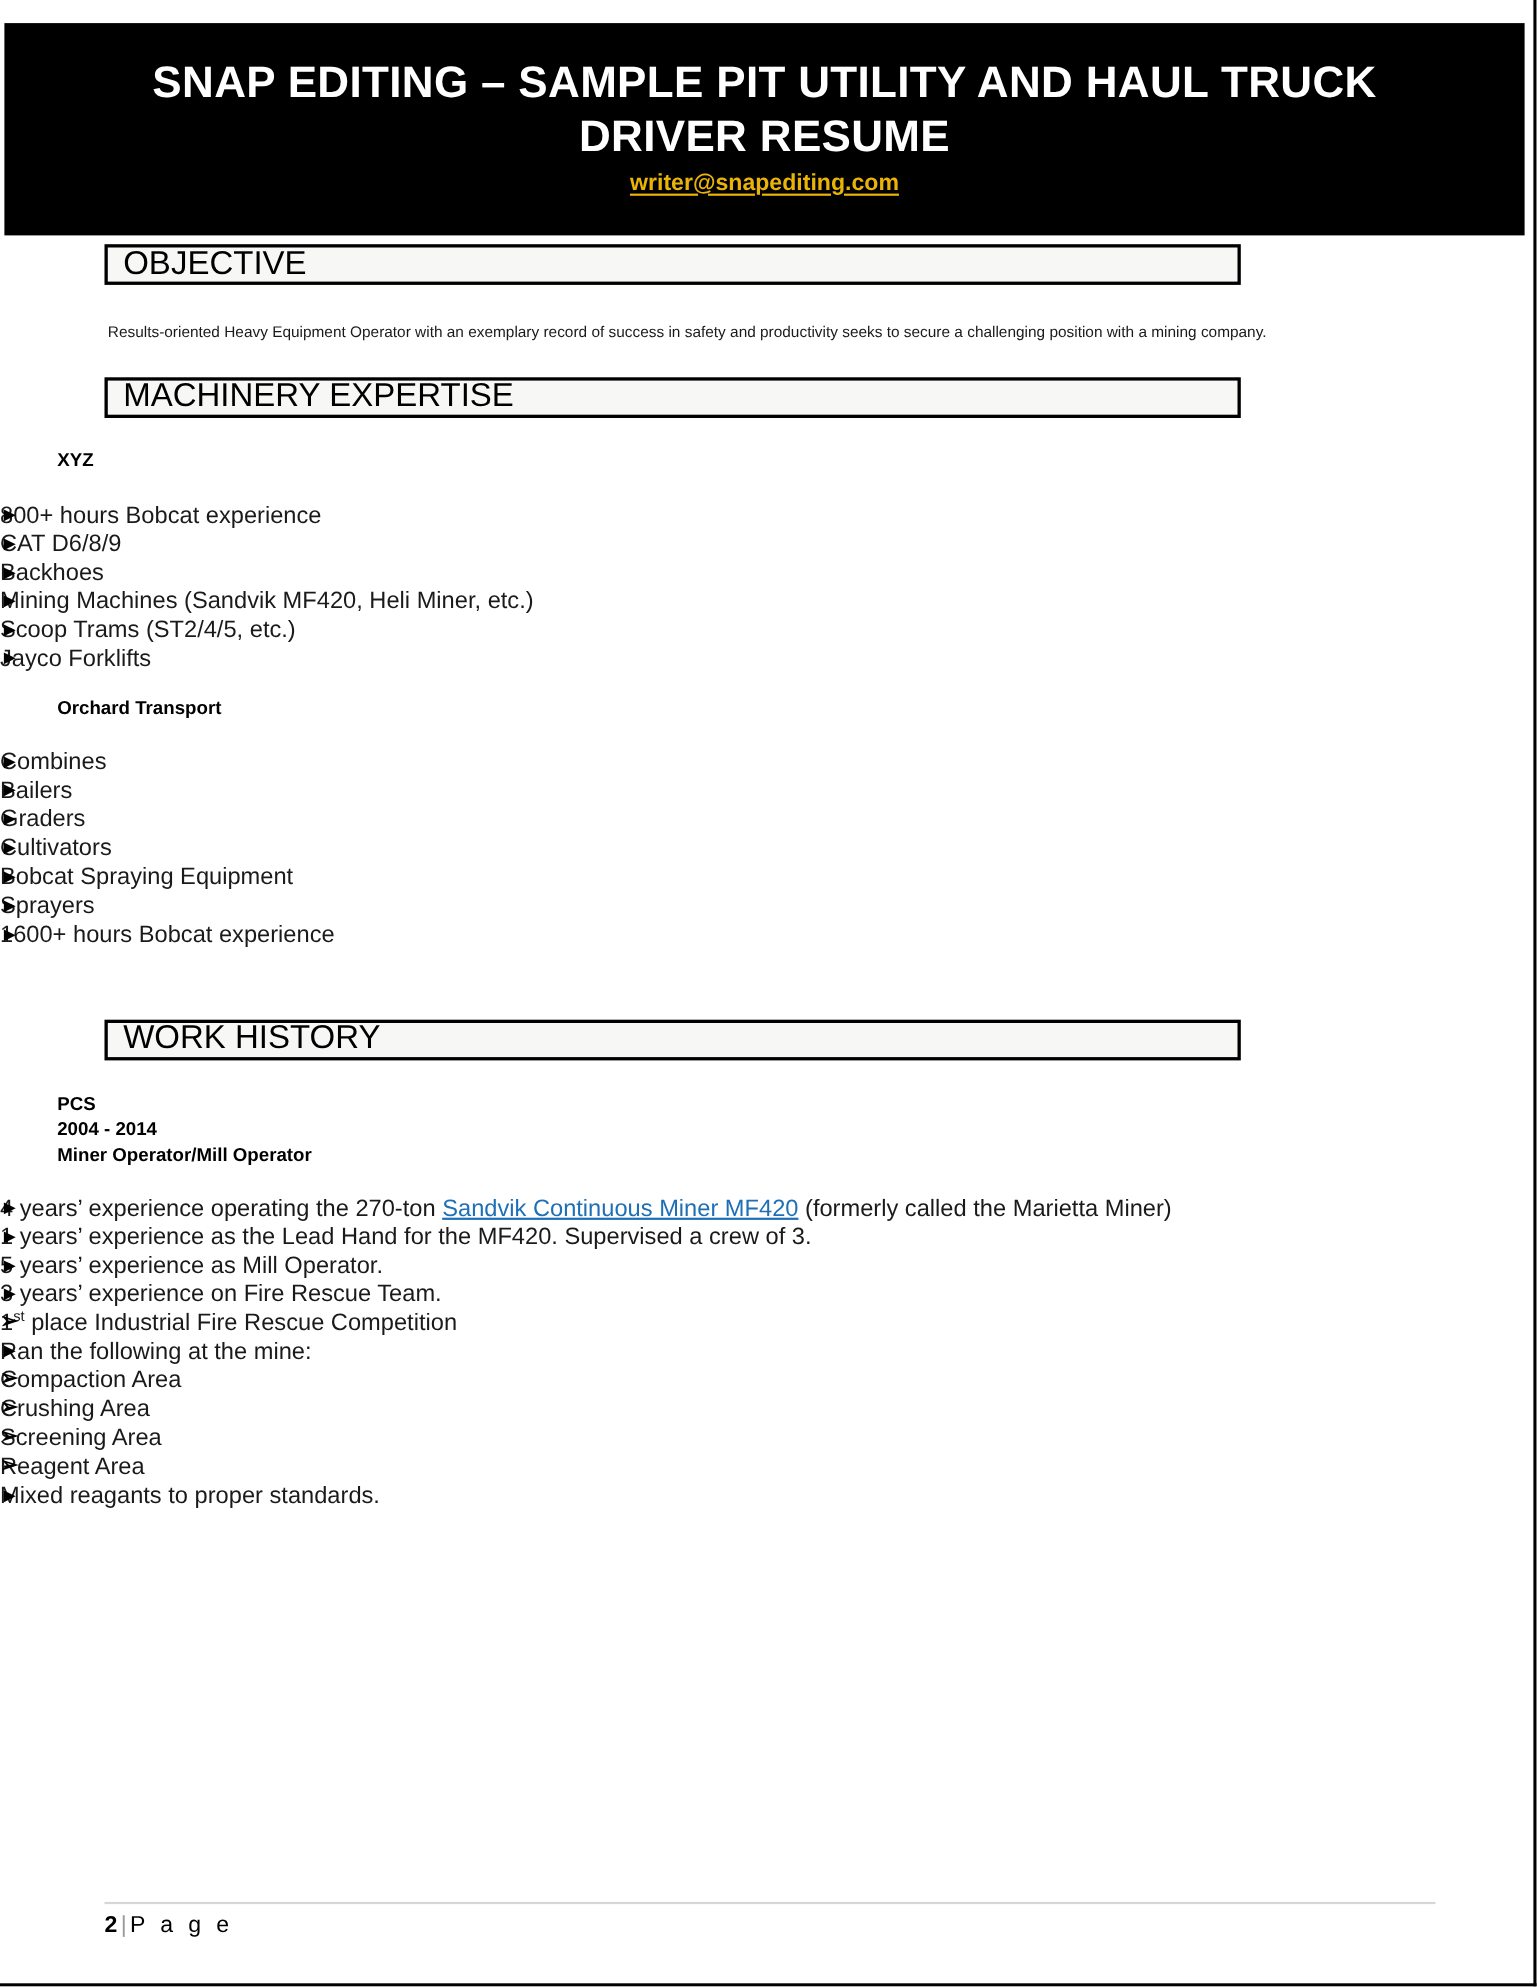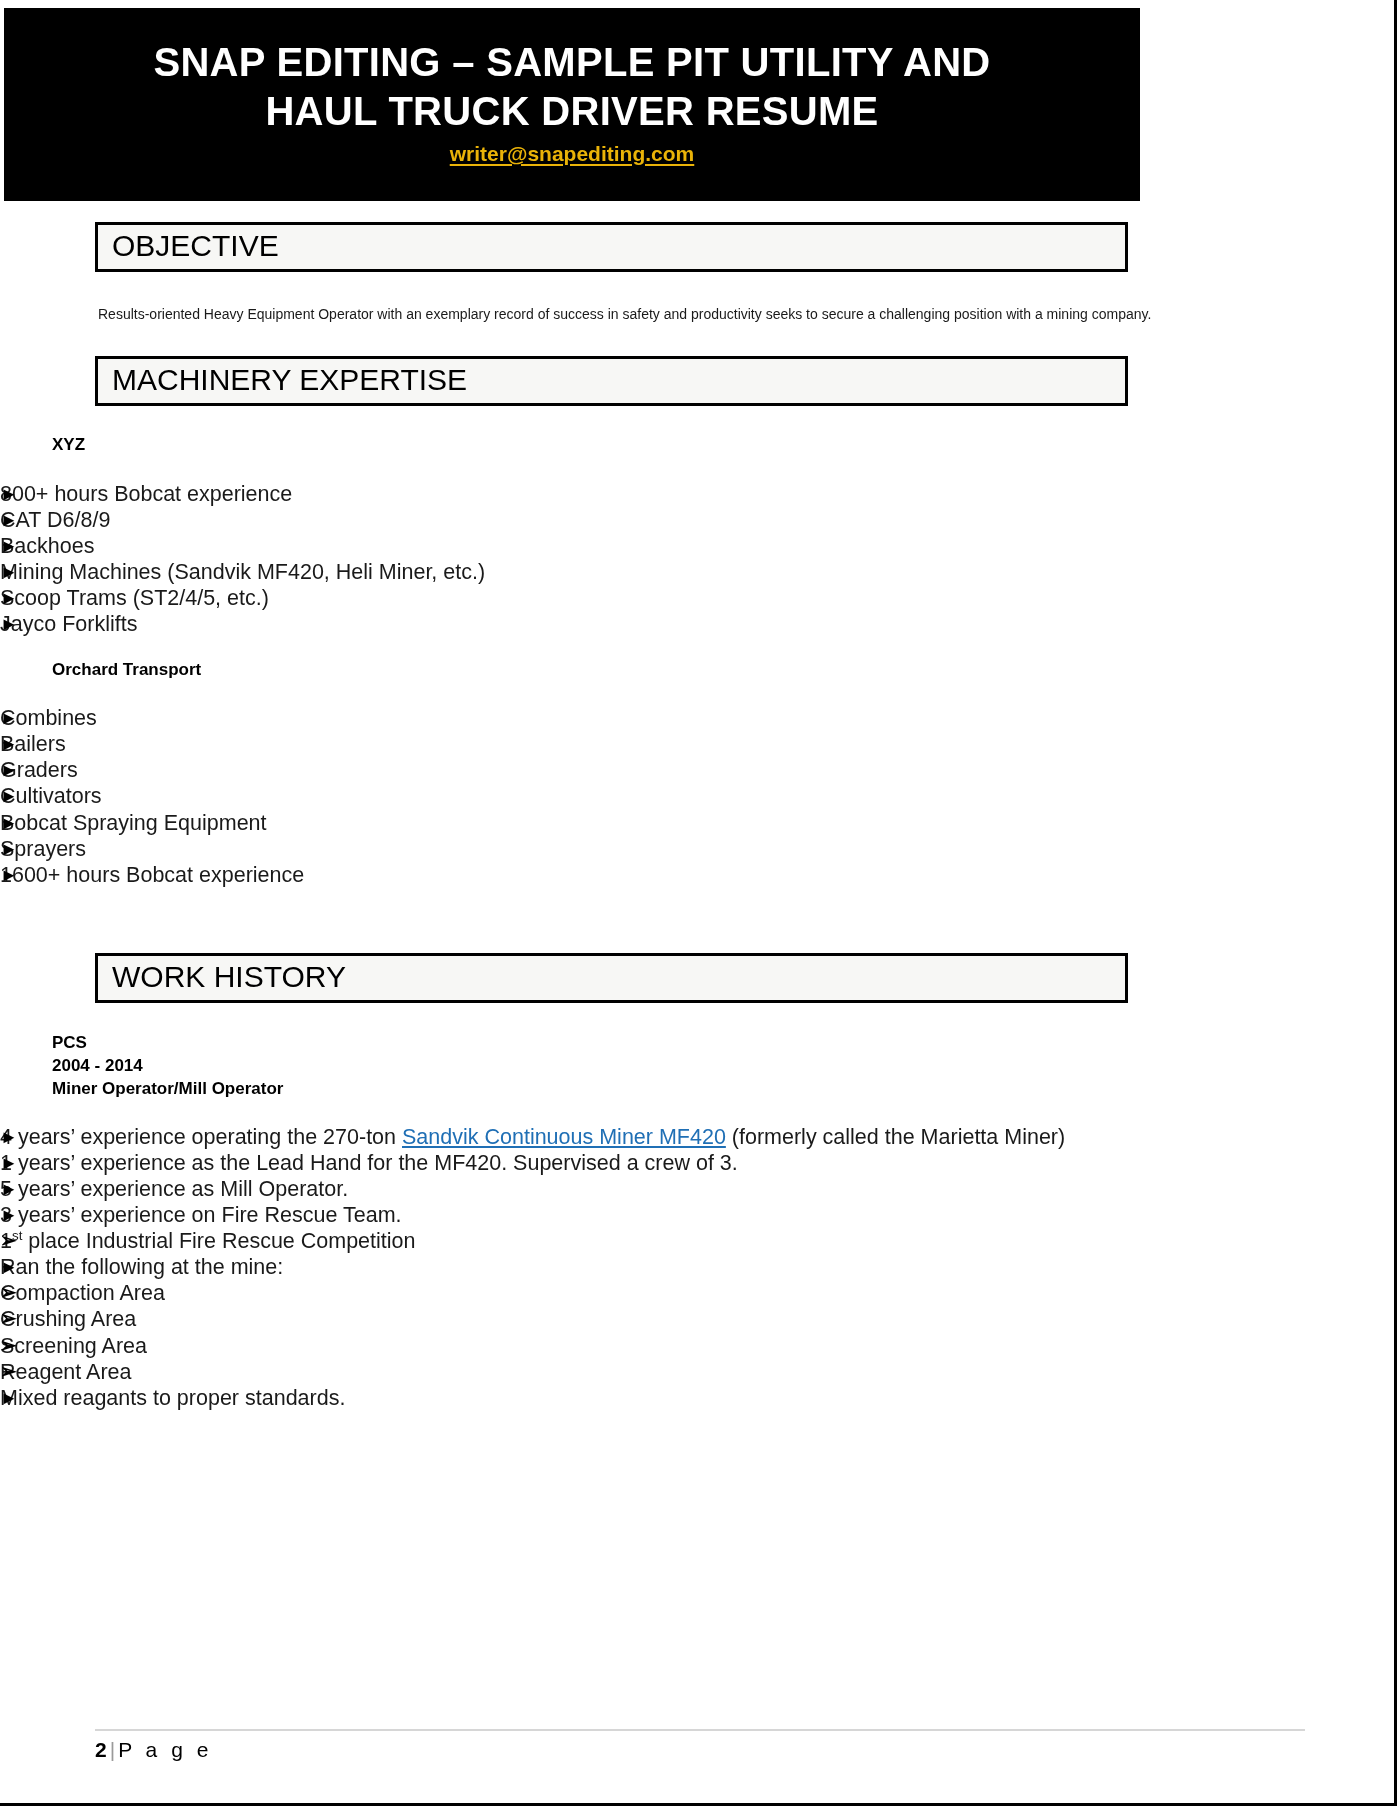--- a/index.html
+++ b/index.html
@@ -19,22 +19,22 @@
     box-sizing: border-box;
     border-right: 3px solid #000000;
     border-bottom: 3px solid #000000;
     overflow: hidden;
   }
 
   
   .header-band {
     position: absolute;
     left: 4px;
-    top: 8px;
-    width: 1136px;
+    top: 21px;
+    width: 1382px;
     height: 193px;
     background: #000000;
     color: #ffffff;
     text-align: center;
     box-sizing: border-box;
     padding-top: 30px;
   }
   .header-title {
     font-size: 40px;
     font-weight: bold;
@@ -62,21 +62,21 @@
     width: 1397px;
   }
 
   .section-bar {
     margin: 0 auto;
     width: 1033px;
     margin-left: 95px;
     border: 3px solid #000000;
     background: #f7f7f5;
     box-sizing: border-box;
-    height: 50px;
+    height: 37px;
     display: flex;
     align-items: center;
     padding-left: 14px;
   }
   .section-bar-title {
     font-size: 30px;
     font-weight: normal;
     color: #000000;
     line-height: 1;
     position: relative;

